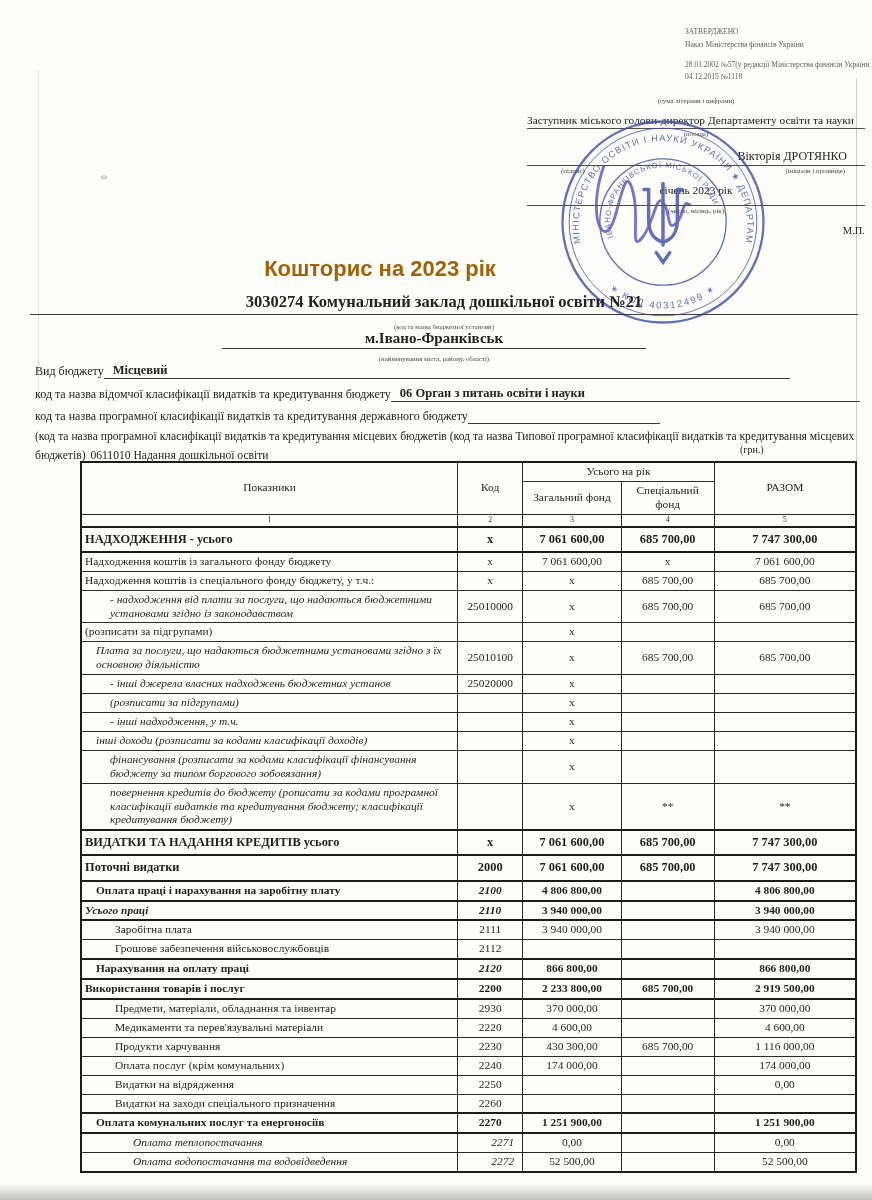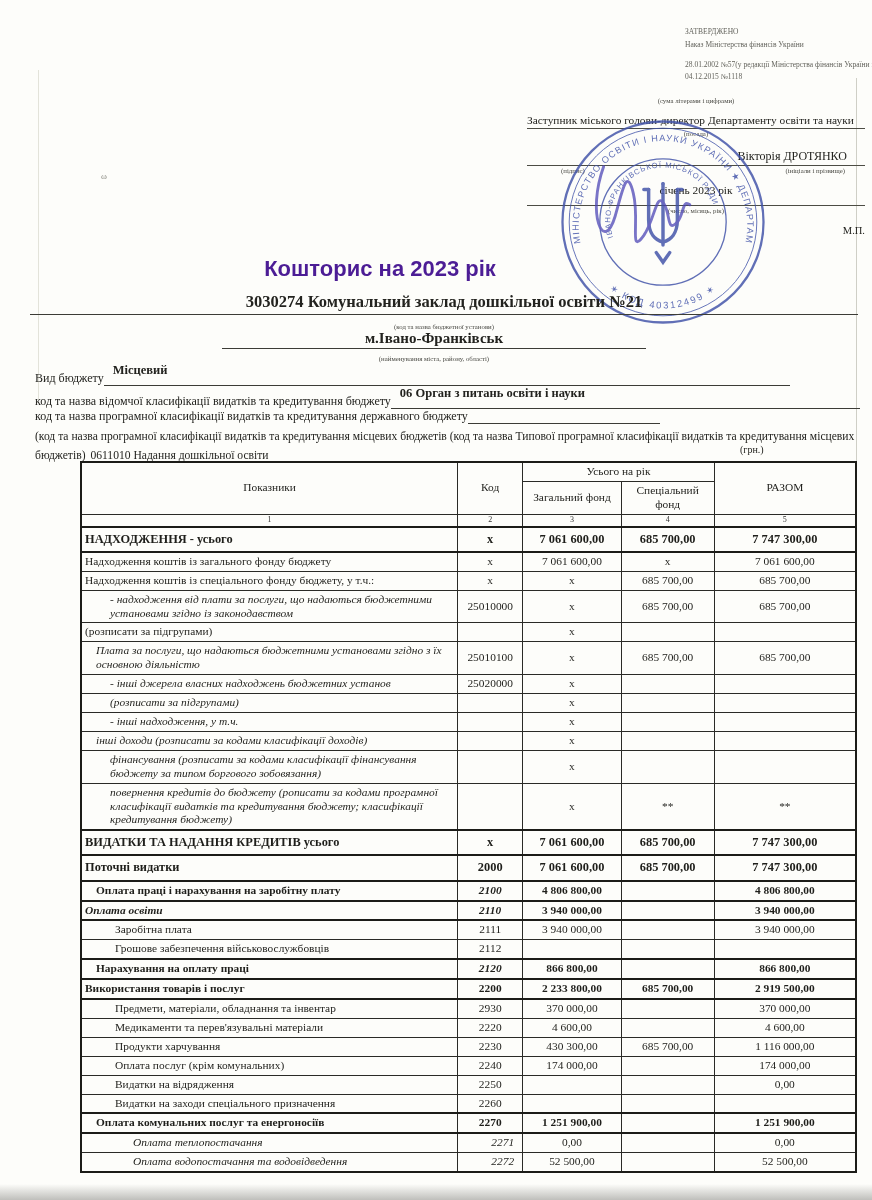--- a/index.html
+++ b/index.html
@@ -25,34 +25,34 @@
   .sig-name{position:absolute;right:18px;bottom:1px;font-size:12px;}
   .cap-row{display:flex;justify-content:space-between;padding:0 20px 0 34px;}
   .date-line{height:22px;border-bottom:1.4px solid #4c4c44;text-align:center;padding-top:6px;}
   .mp{margin-top:8px;margin-left:4px;font-size:10.5px;text-align:right;}
 
   
   .stamp{position:absolute;left:546px;top:110px;width:234px;height:224px;opacity:.82;pointer-events:none;}
 
   
   .title{position:absolute;left:0;top:256px;width:760px;text-align:center;
-         font-family:"Liberation Sans", sans-serif;font-weight:bold;font-size:22px;color:#4c1d95;}
+         font-family:"Liberation Sans", sans-serif;font-weight:bold;font-size:22px;color:#a16207;}
   .inst-wrap{position:absolute;left:30px;top:292px;width:828px;text-align:center;
          border-bottom:1.6px solid #3c3c36;padding-bottom:2px;font-weight:bold;font-size:16.5px;}
   .inst-cap{position:absolute;left:30px;top:322px;width:828px;}
   .city-wrap{position:absolute;left:222px;top:330px;width:424px;text-align:center;
          border-bottom:1.4px solid #3c3c36;padding-bottom:1px;font-weight:bold;font-size:15px;}
   .city-cap{position:absolute;left:222px;top:354px;width:424px;}
 
   
   .fline{position:absolute;left:35px;display:flex;align-items:flex-end;font-size:12px;}
   .fl1{top:363px;width:755px;}
   .fl2{top:386px;width:825px;justify-content:flex-end;}
   .fl3{top:409px;width:625px;}
-  .fill{flex:1;border-bottom:1.3px solid #3c3c36;padding-bottom:7px;}
+  .fill{flex:1;border-bottom:1.3px solid #3c3c36;padding-bottom:0;}
   .val-b{font-weight:bold;font-size:12.5px;}
   .para{position:absolute;left:35px;top:428px;width:828px;font-size:11.6px;line-height:1.6;}
   .uval{border-bottom:1.3px solid #3c3c36;padding:0 2px;}
   .grn{position:absolute;left:740px;top:444px;font-size:10px;}
 
   
   table.budget{position:absolute;left:80px;top:461px;width:777px;border-collapse:collapse;
         table-layout:fixed;font-size:11.4px;color:#1f1f1b;}
   table.budget th, table.budget td{border:1px solid #2a2a26;vertical-align:middle;
         padding:2px 3px;line-height:1.22;overflow:hidden;}
@@ -294,21 +294,21 @@
           <td class="c-num">7 747 300,00</td>
         </tr>
         <tr class="b hb">
           <td class="c-label ind1">Оплата праці і нарахування на заробітну плату</td>
           <td class="c-code cbi">2100</td>
           <td class="c-num">4 806 800,00</td>
           <td class="c-num"></td>
           <td class="c-num">4 806 800,00</td>
         </tr>
         <tr class="b it hb">
-          <td class="c-label">Оплата освіти</td>
+          <td class="c-label">Усього праці</td>
           <td class="c-code cbi">2110</td>
           <td class="c-num">3 940 000,00</td>
           <td class="c-num"></td>
           <td class="c-num">3 940 000,00</td>
         </tr>
         <tr class="">
           <td class="c-label ind2">Заробітна плата</td>
           <td class="c-code">2111</td>
           <td class="c-num">3 940 000,00</td>
           <td class="c-num"></td>

